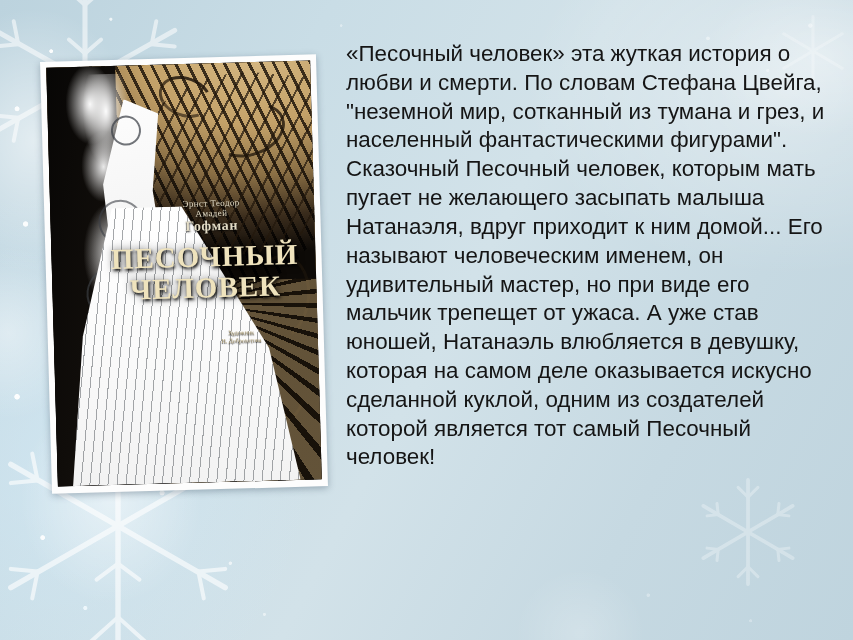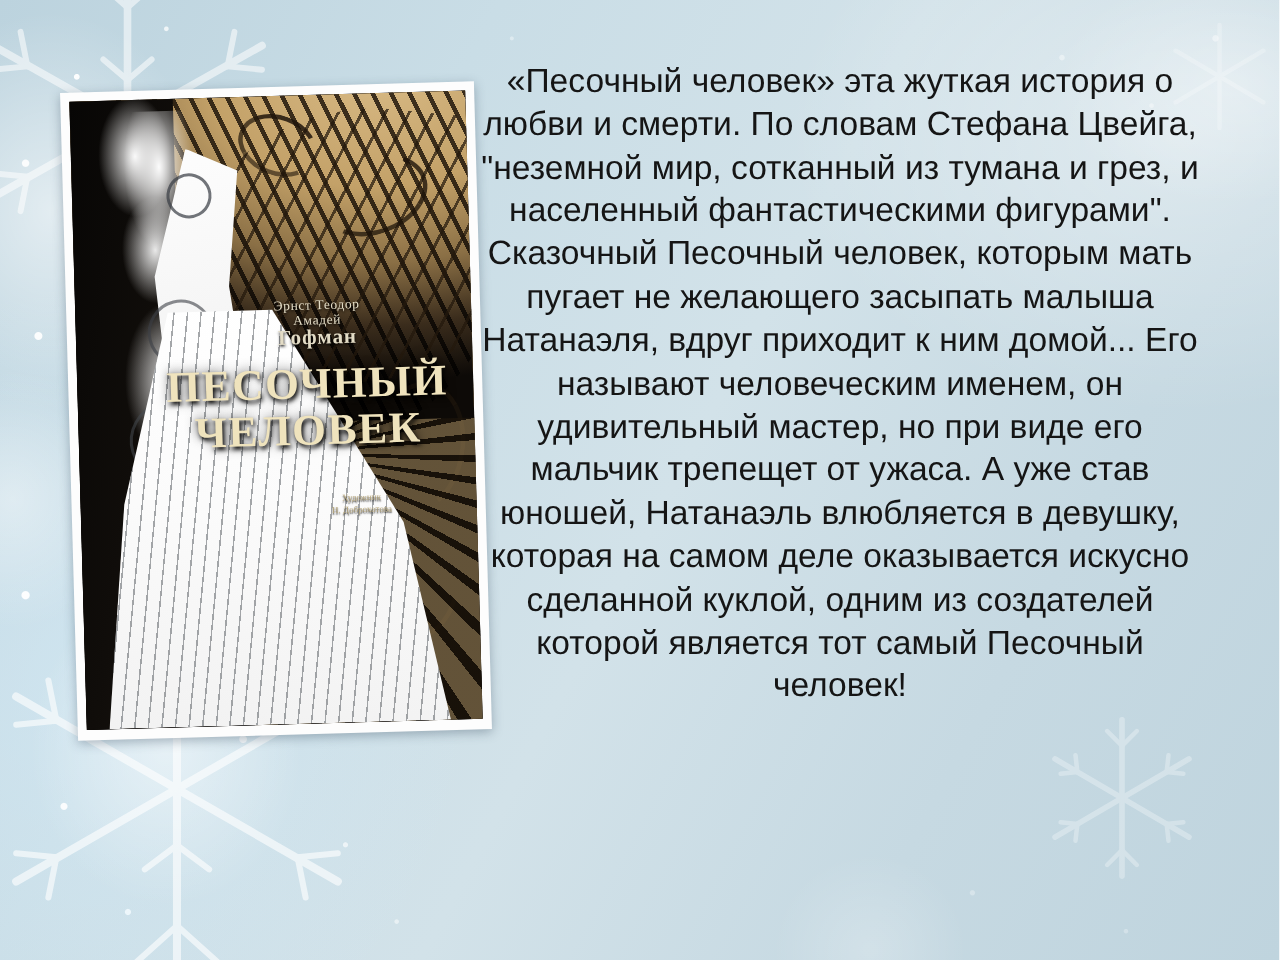--- a/index.html
+++ b/index.html
@@ -200,23 +200,23 @@
     font-size:6px;
     line-height:1.35;
     color:#b9a97e;
     text-shadow:0 1px 1px rgba(0,0,0,.9);
   }
   .cv-credit span { display:block; }
 
   
   #description {
     position:absolute;
-    left:319px; top:40px;
+    left:346px; top:40px;
     width:482px;
-    text-align:center;
+    text-align:left;
     color:#151515;
     font-size:22.4px;
     line-height:1.286;
     letter-spacing:0;
     font-family:"Liberation Sans", sans-serif;
   }
 </style>
 </head>
 <body>
 

